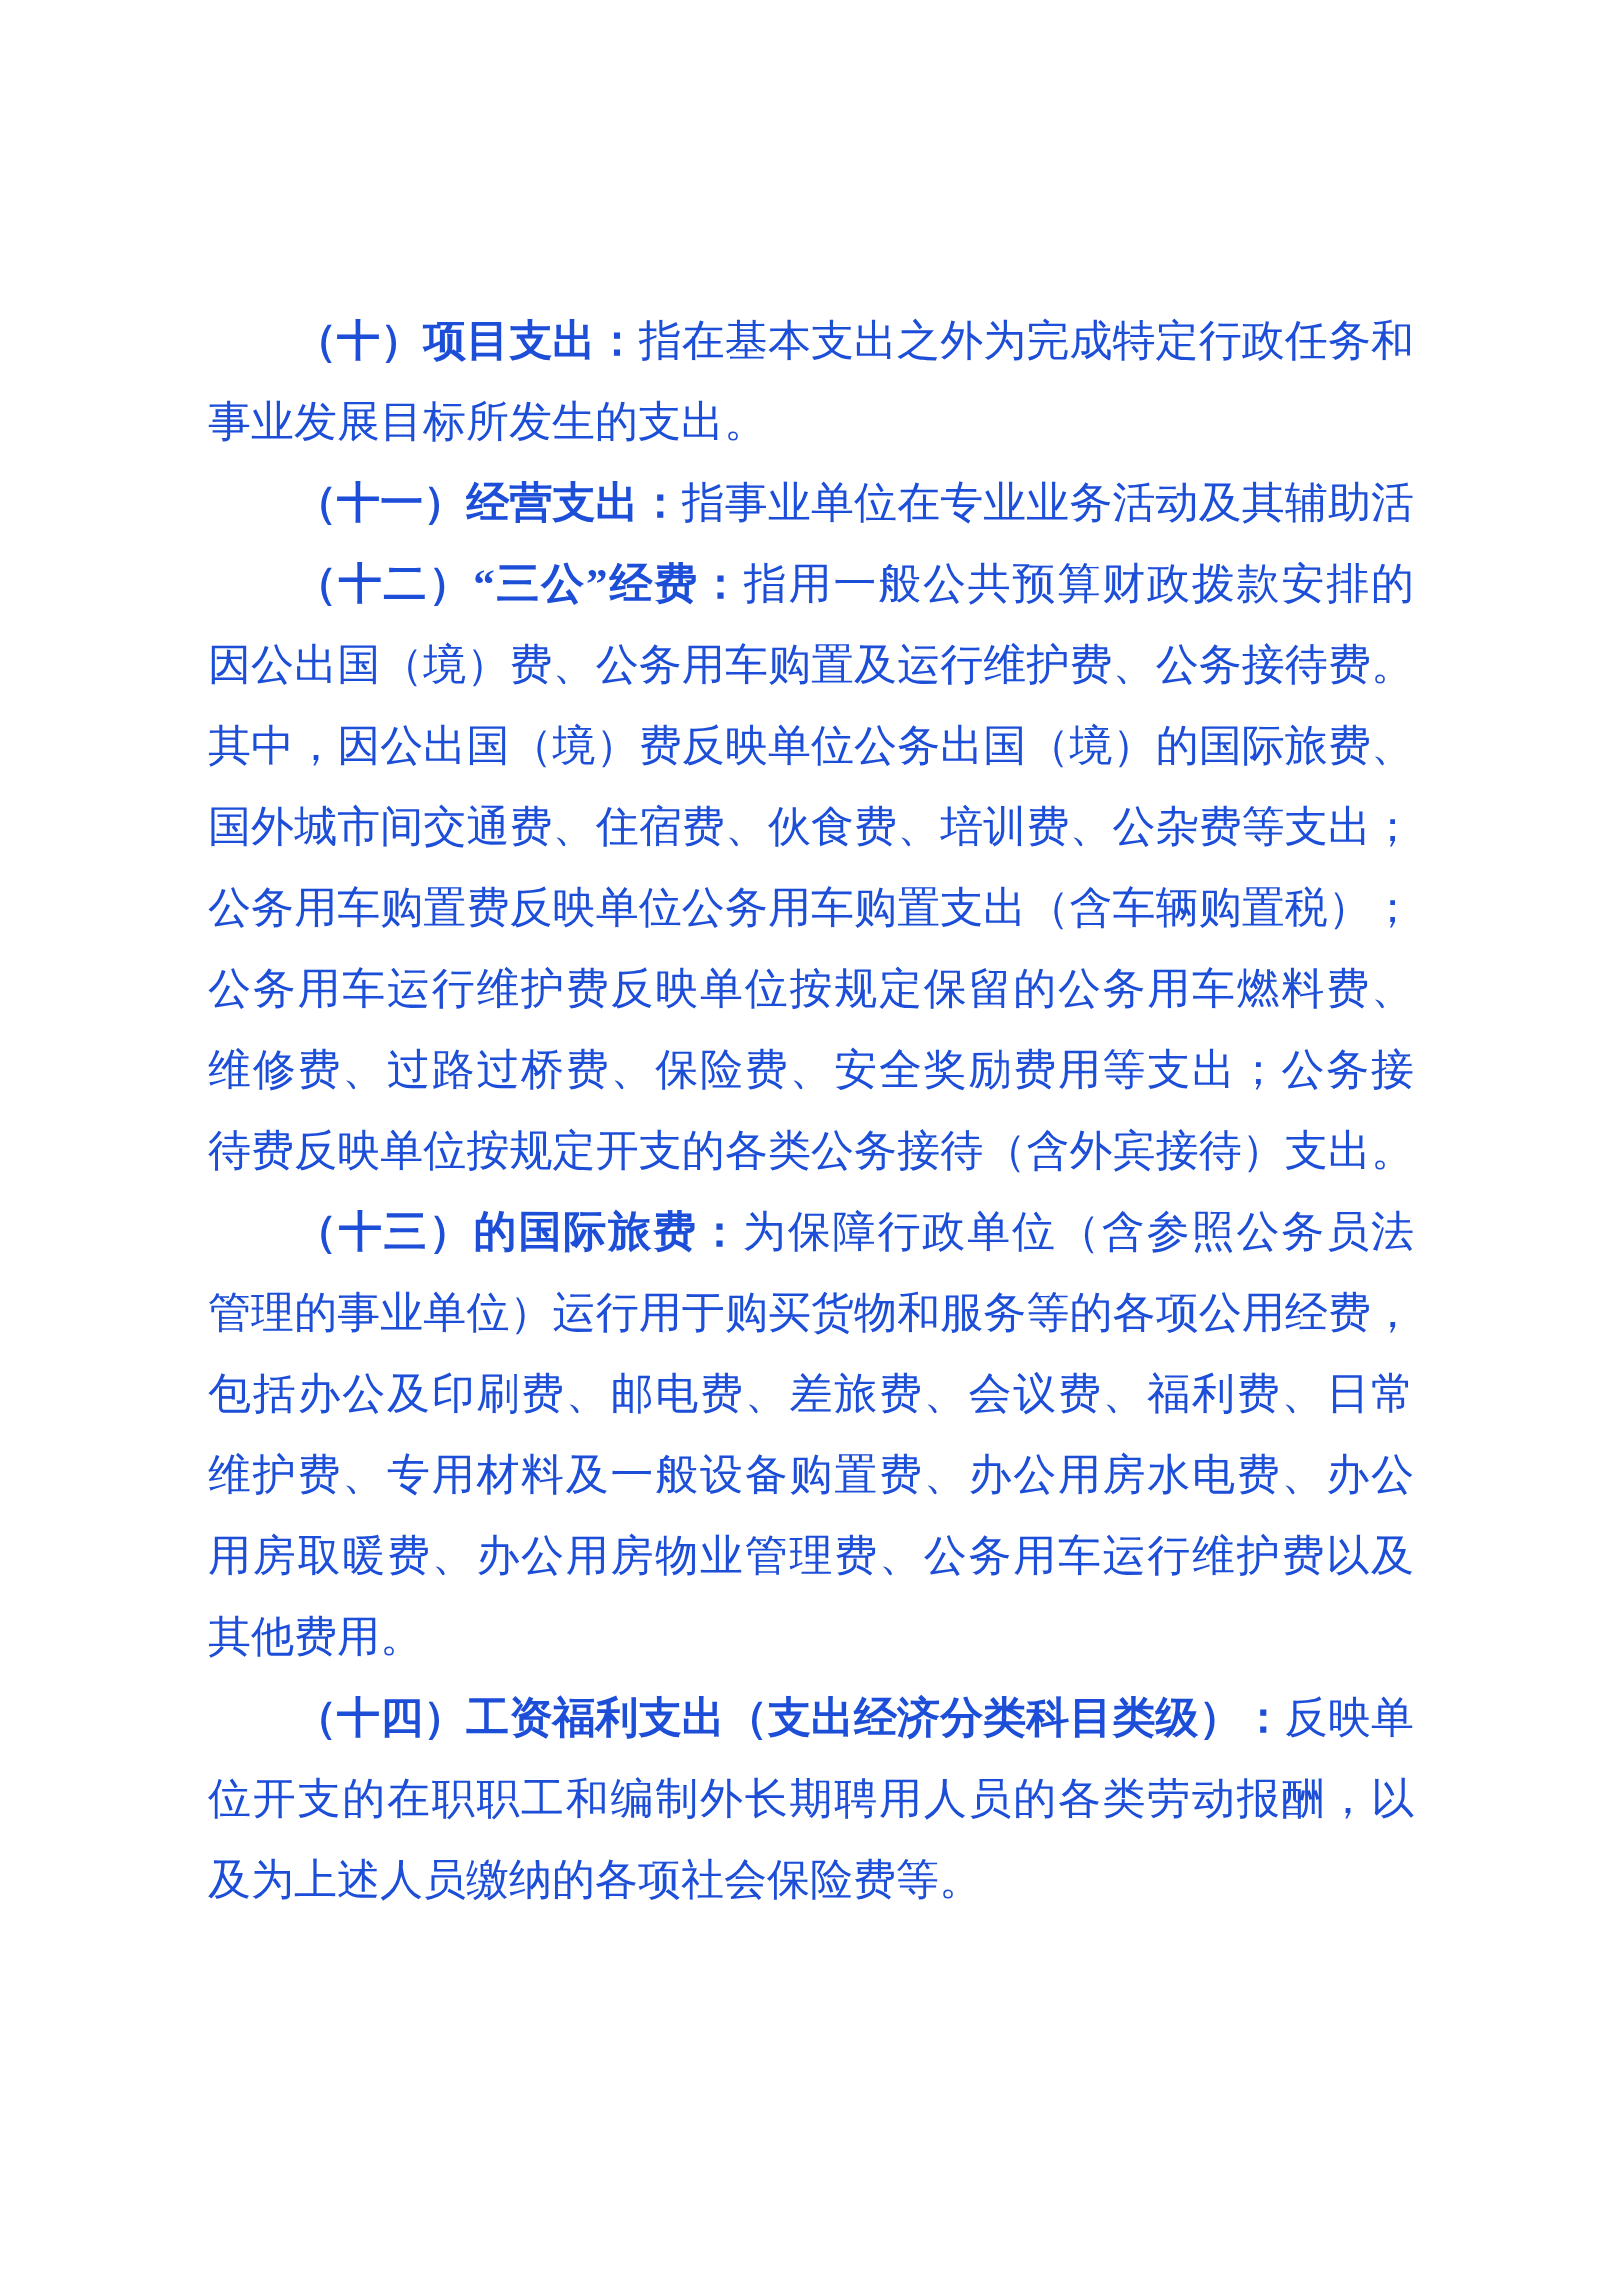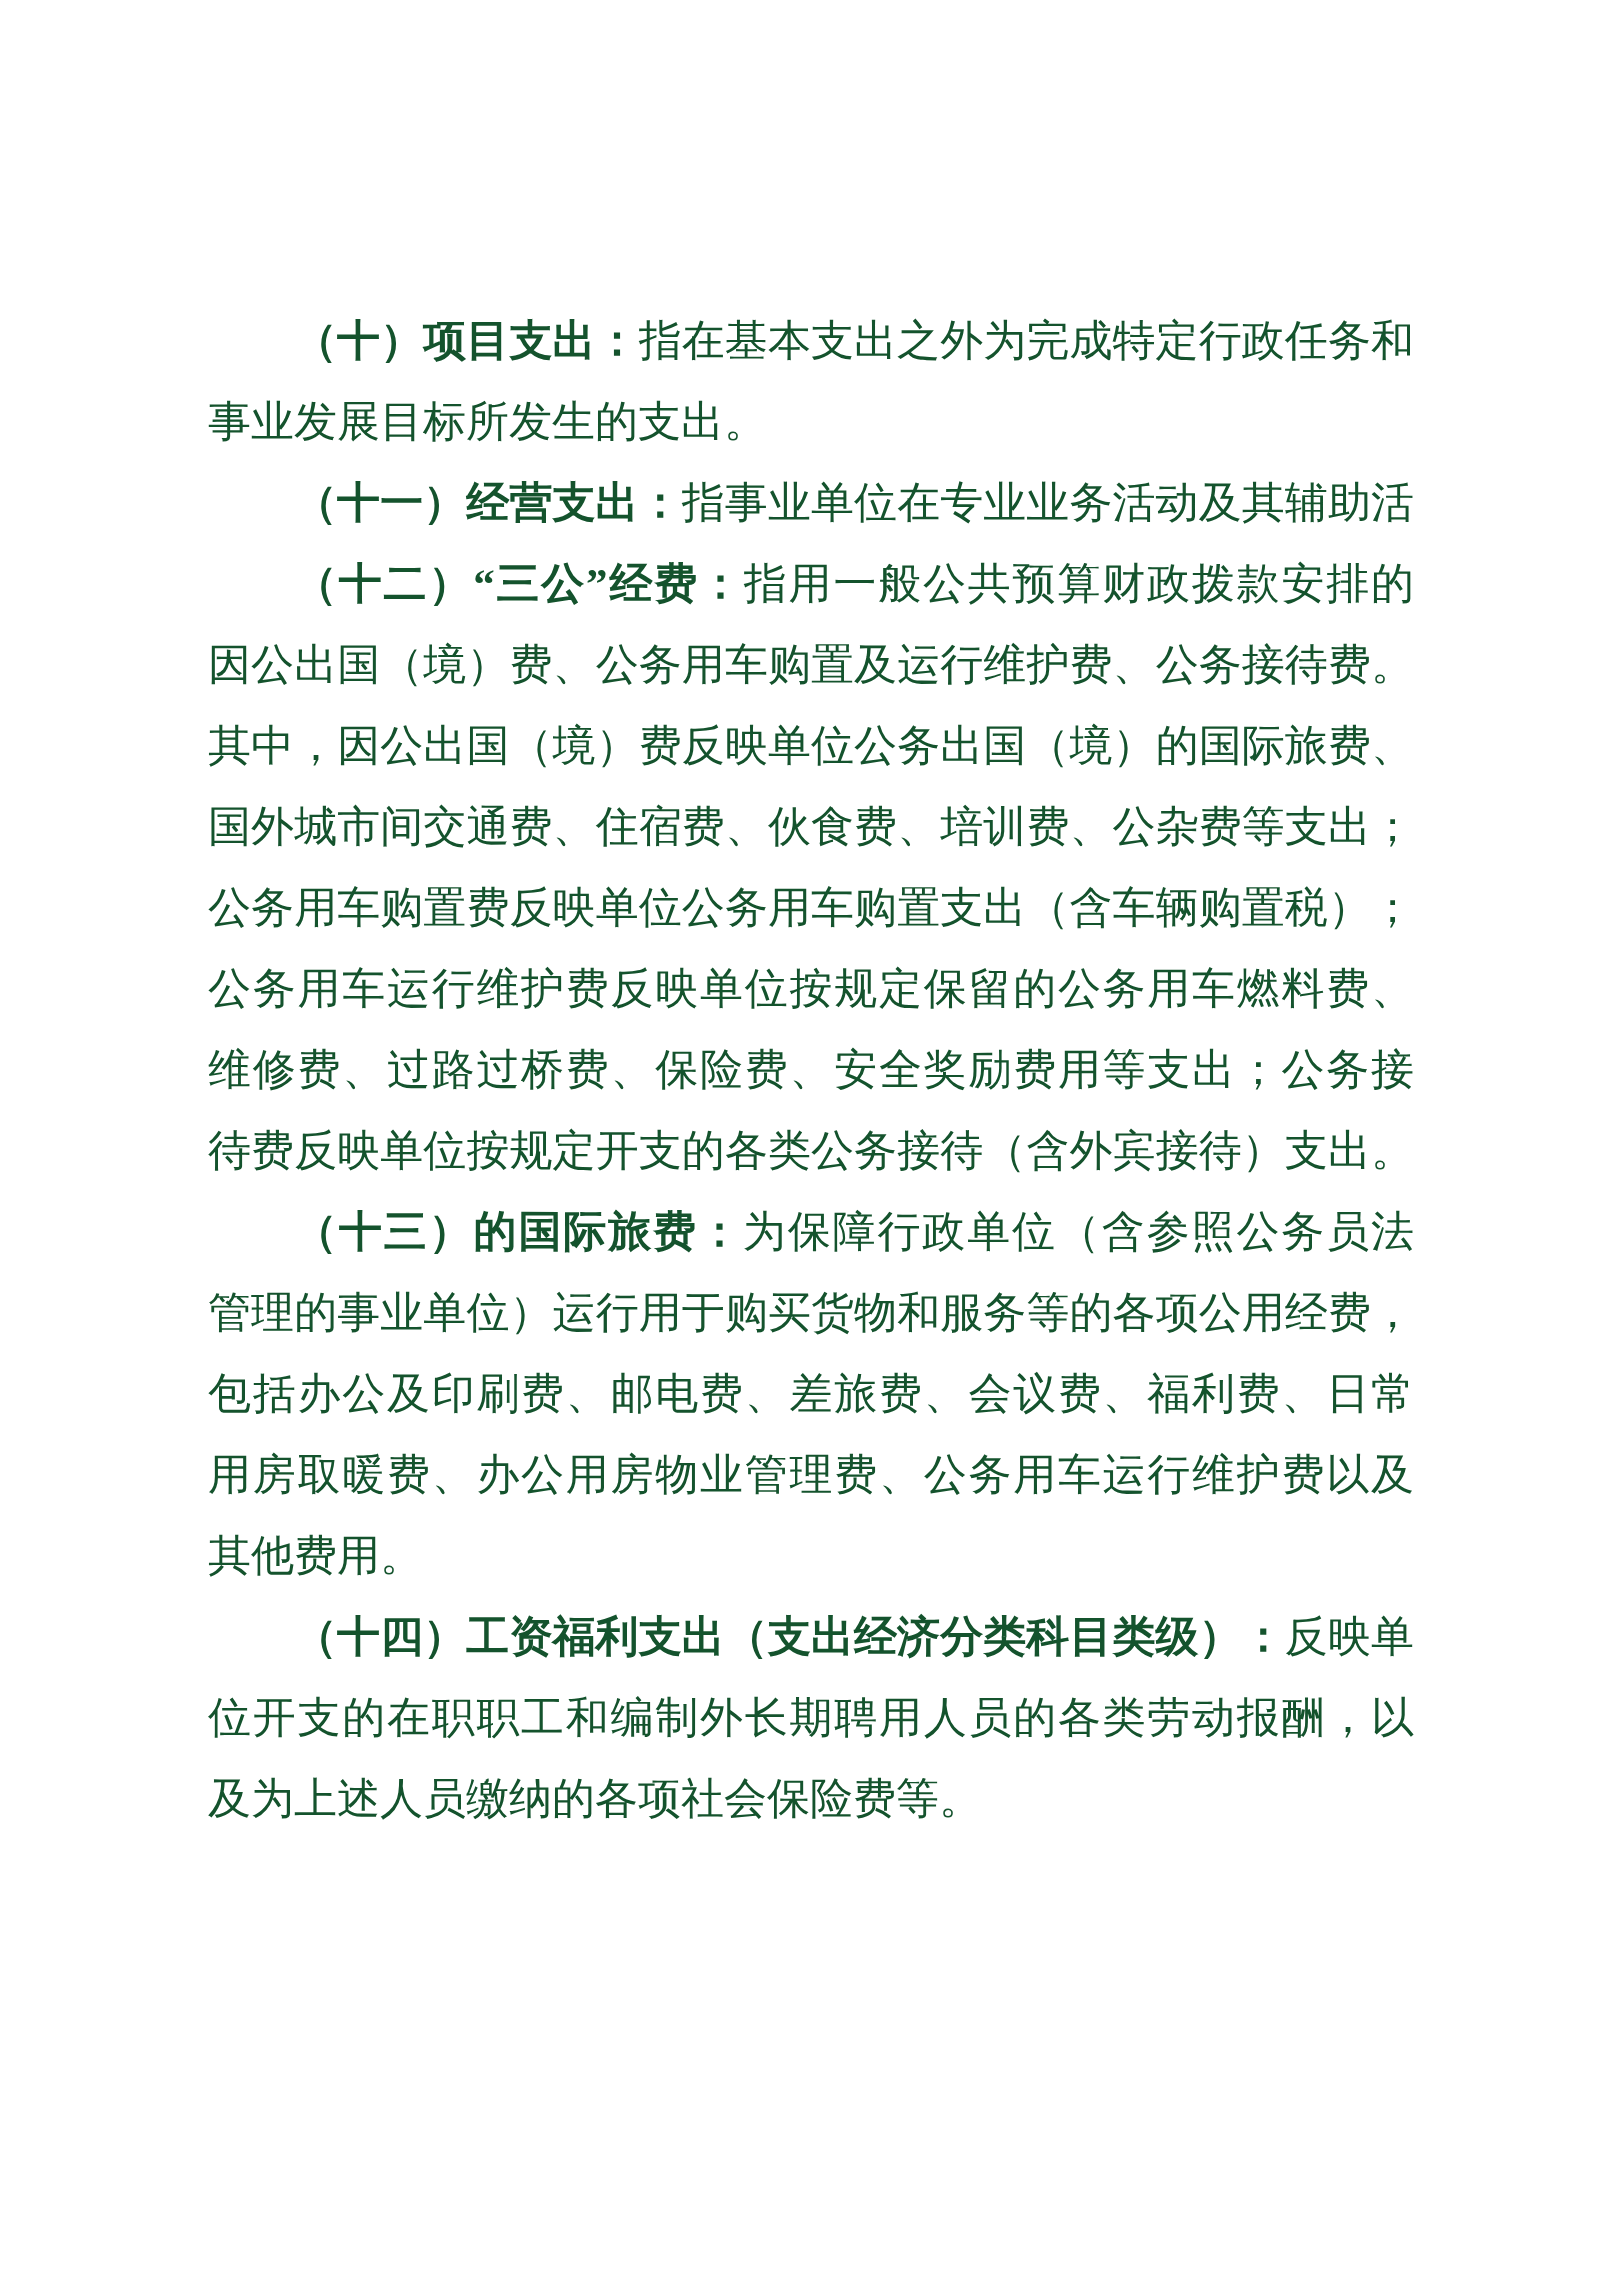--- a/index.html
+++ b/index.html
@@ -16,21 +16,21 @@
     overflow: hidden;
     box-sizing: border-box;
     padding: 300px 0 0 208px;
     font-family: "Liberation Serif", "DejaVu Serif", serif;
   }
   .textblock {
     width: 1206px;
     font-size: 43px;
     line-height: 81px;
     letter-spacing: 0;
-    color: #14532d;
+    color: #1d4ed8;
   }
   .line {
     height: 81px;
     overflow: visible;
   }
   
   .jl {
     text-align: justify;
     text-align-last: justify;
     text-justify: inter-character;
@@ -80,20 +80,21 @@
     <div class="line jl"><span class="fs">维修费、过路过桥费、保险费、安全奖励费用等支出；公务接</span></div>
 
     <div class="line jl"><span class="fs">待费反映单位按规定开支的各类公务接待（含外宾接待）支出。</span></div>
 
     <div class="line jl ind"><span class="kai">（十三）的国际旅费：</span><span class="fs">为保障行政单位（含参照公务员法</span></div>
 
     <div class="line jl"><span class="fs">管理的事业单位）运行用于购买货物和服务等的各项公用经费，</span></div>
 
     <div class="line jl"><span class="fs">包括办公及印刷费、邮电费、差旅费、会议费、福利费、日常</span></div>
 
+    <div class="line jl"><span class="fs">维护费、专用材料及一般设备购置费、办公用房水电费、办公</span></div>
 
     <div class="line jl"><span class="fs">用房取暖费、办公用房物业管理费、公务用车运行维护费以及</span></div>
 
     <div class="line end"><span class="fs">其他费用。</span></div>
 
     <div class="line jl ind"><span class="kai">（十四）工资福利支出（支出经济分类科目类级）：</span><span class="fs">反映单</span></div>
 
     <div class="line jl"><span class="fs">位开支的在职职工和编制外长期聘用人员的各类劳动报酬，以</span></div>
 
     <div class="line end"><span class="fs">及为上述人员缴纳的各项社会保险费等。</span></div>

